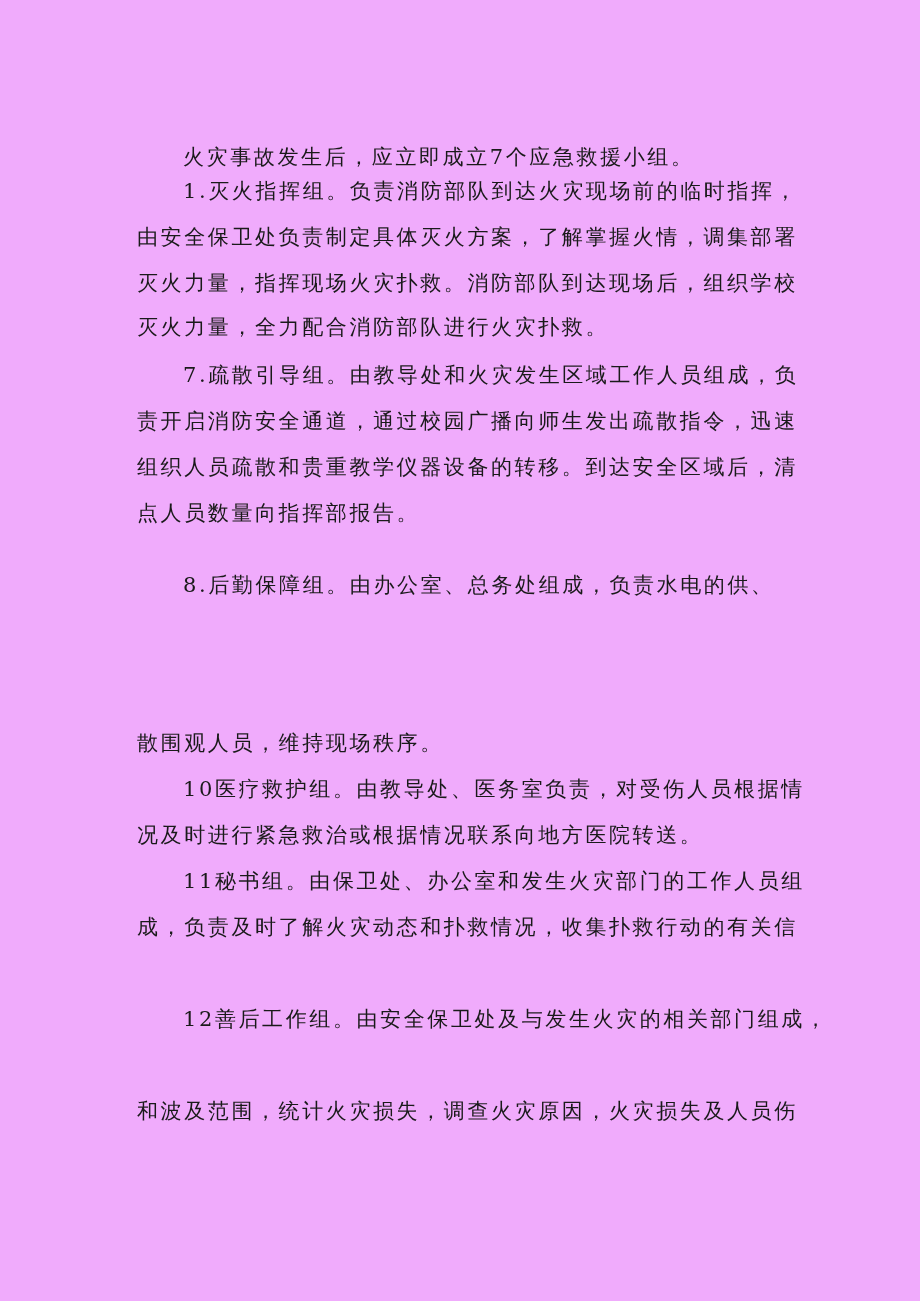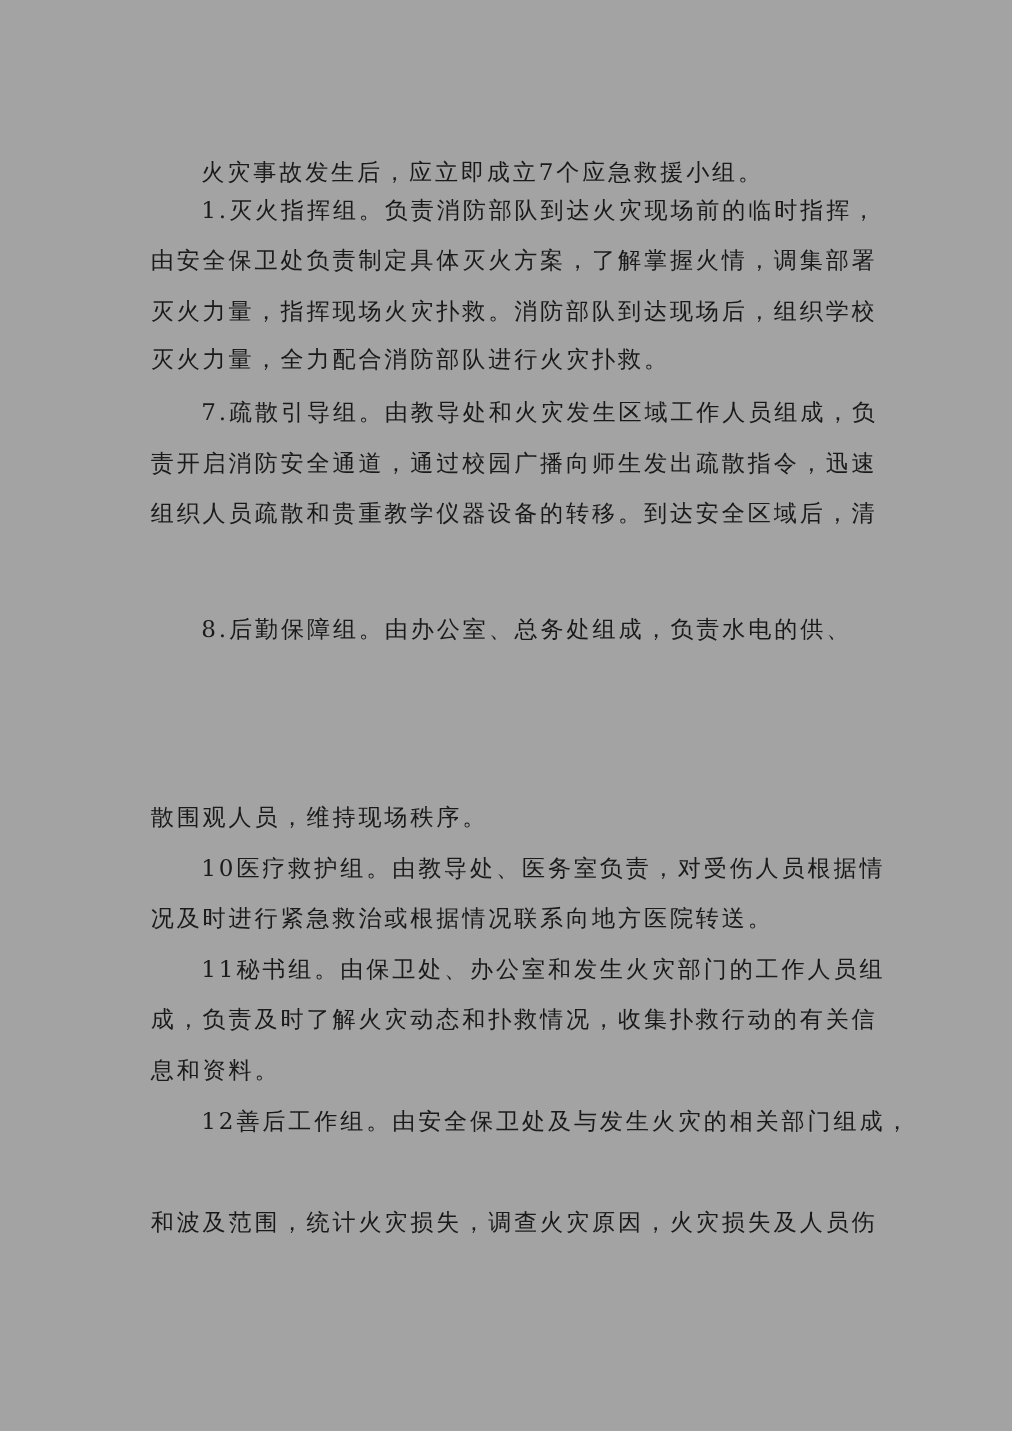--- a/index.html
+++ b/index.html
@@ -1,43 +1,43 @@
 <!DOCTYPE html>
 <html><head>
 <meta charset="utf-8">
 <style>
   html, body { margin: 0; padding: 0; background: #ffffff; }
   body { width: 920px; height: 1301px; position: relative; overflow: hidden;
          font-family: "DejaVu Serif", "Liberation Serif", serif; color: #1a1a1a; }
-  .page { position: absolute; left: 0; top: 0; width: 920px; height: 1301px; background: #a3a3a3; }
+  .page { position: absolute; left: 0; top: 0; width: 920px; height: 1301px; background: #f0abfc; }
   .line { position: absolute; left: 137px; width: 650px; font-size: 21px; line-height: 28px;
           white-space: nowrap; letter-spacing: 2.6px; }
   .indent { left: 183px; width: 604px; }
 </style>
 </head>
 <body>
 
 <div class="page">
   <div class="line indent" style="top:143px">火灾事故发生后，应立即成立7个应急救援小组。</div>
 
   <div class="line indent" style="top:177px">1.灭火指挥组。负责消防部队到达火灾现场前的临时指挥，</div>
   <div class="line" style="top:223px">由安全保卫处负责制定具体灭火方案，了解掌握火情，调集部署</div>
   <div class="line" style="top:269px">灭火力量，指挥现场火灾扑救。消防部队到达现场后，组织学校</div>
   <div class="line" style="top:313px">灭火力量，全力配合消防部队进行火灾扑救。</div>
 
   <div class="line indent" style="top:361px">7.疏散引导组。由教导处和火灾发生区域工作人员组成，负</div>
   <div class="line" style="top:407px">责开启消防安全通道，通过校园广播向师生发出疏散指令，迅速</div>
   <div class="line" style="top:453px">组织人员疏散和贵重教学仪器设备的转移。到达安全区域后，清</div>
+  <div class="line" style="top:499px">点人员数量向指挥部报告。</div>
 
-  <div class="line indent" style="top:558px">8.后勤保障组。由办公室、总务处组成，负责水电的供、</div>
+  <div class="line indent" style="top:571px">8.后勤保障组。由办公室、总务处组成，负责水电的供、</div>
 
   <div class="line" style="top:729px">散围观人员，维持现场秩序。</div>
 
   <div class="line indent" style="top:775px">10医疗救护组。由教导处、医务室负责，对受伤人员根据情</div>
   <div class="line" style="top:821px">况及时进行紧急救治或根据情况联系向地方医院转送。</div>
 
   <div class="line indent" style="top:867px">11秘书组。由保卫处、办公室和发生火灾部门的工作人员组</div>
   <div class="line" style="top:913px">成，负责及时了解火灾动态和扑救情况，收集扑救行动的有关信</div>
-  <div class="line" style="top:959px">息和资料。</div>
 
   <div class="line indent" style="top:1005px">12善后工作组。由安全保卫处及与发生火灾的相关部门组成，</div>
   <div class="line" style="top:1097px">和波及范围，统计火灾损失，调查火灾原因，火灾损失及人员伤</div>
 </div>
 
 </body></html>

